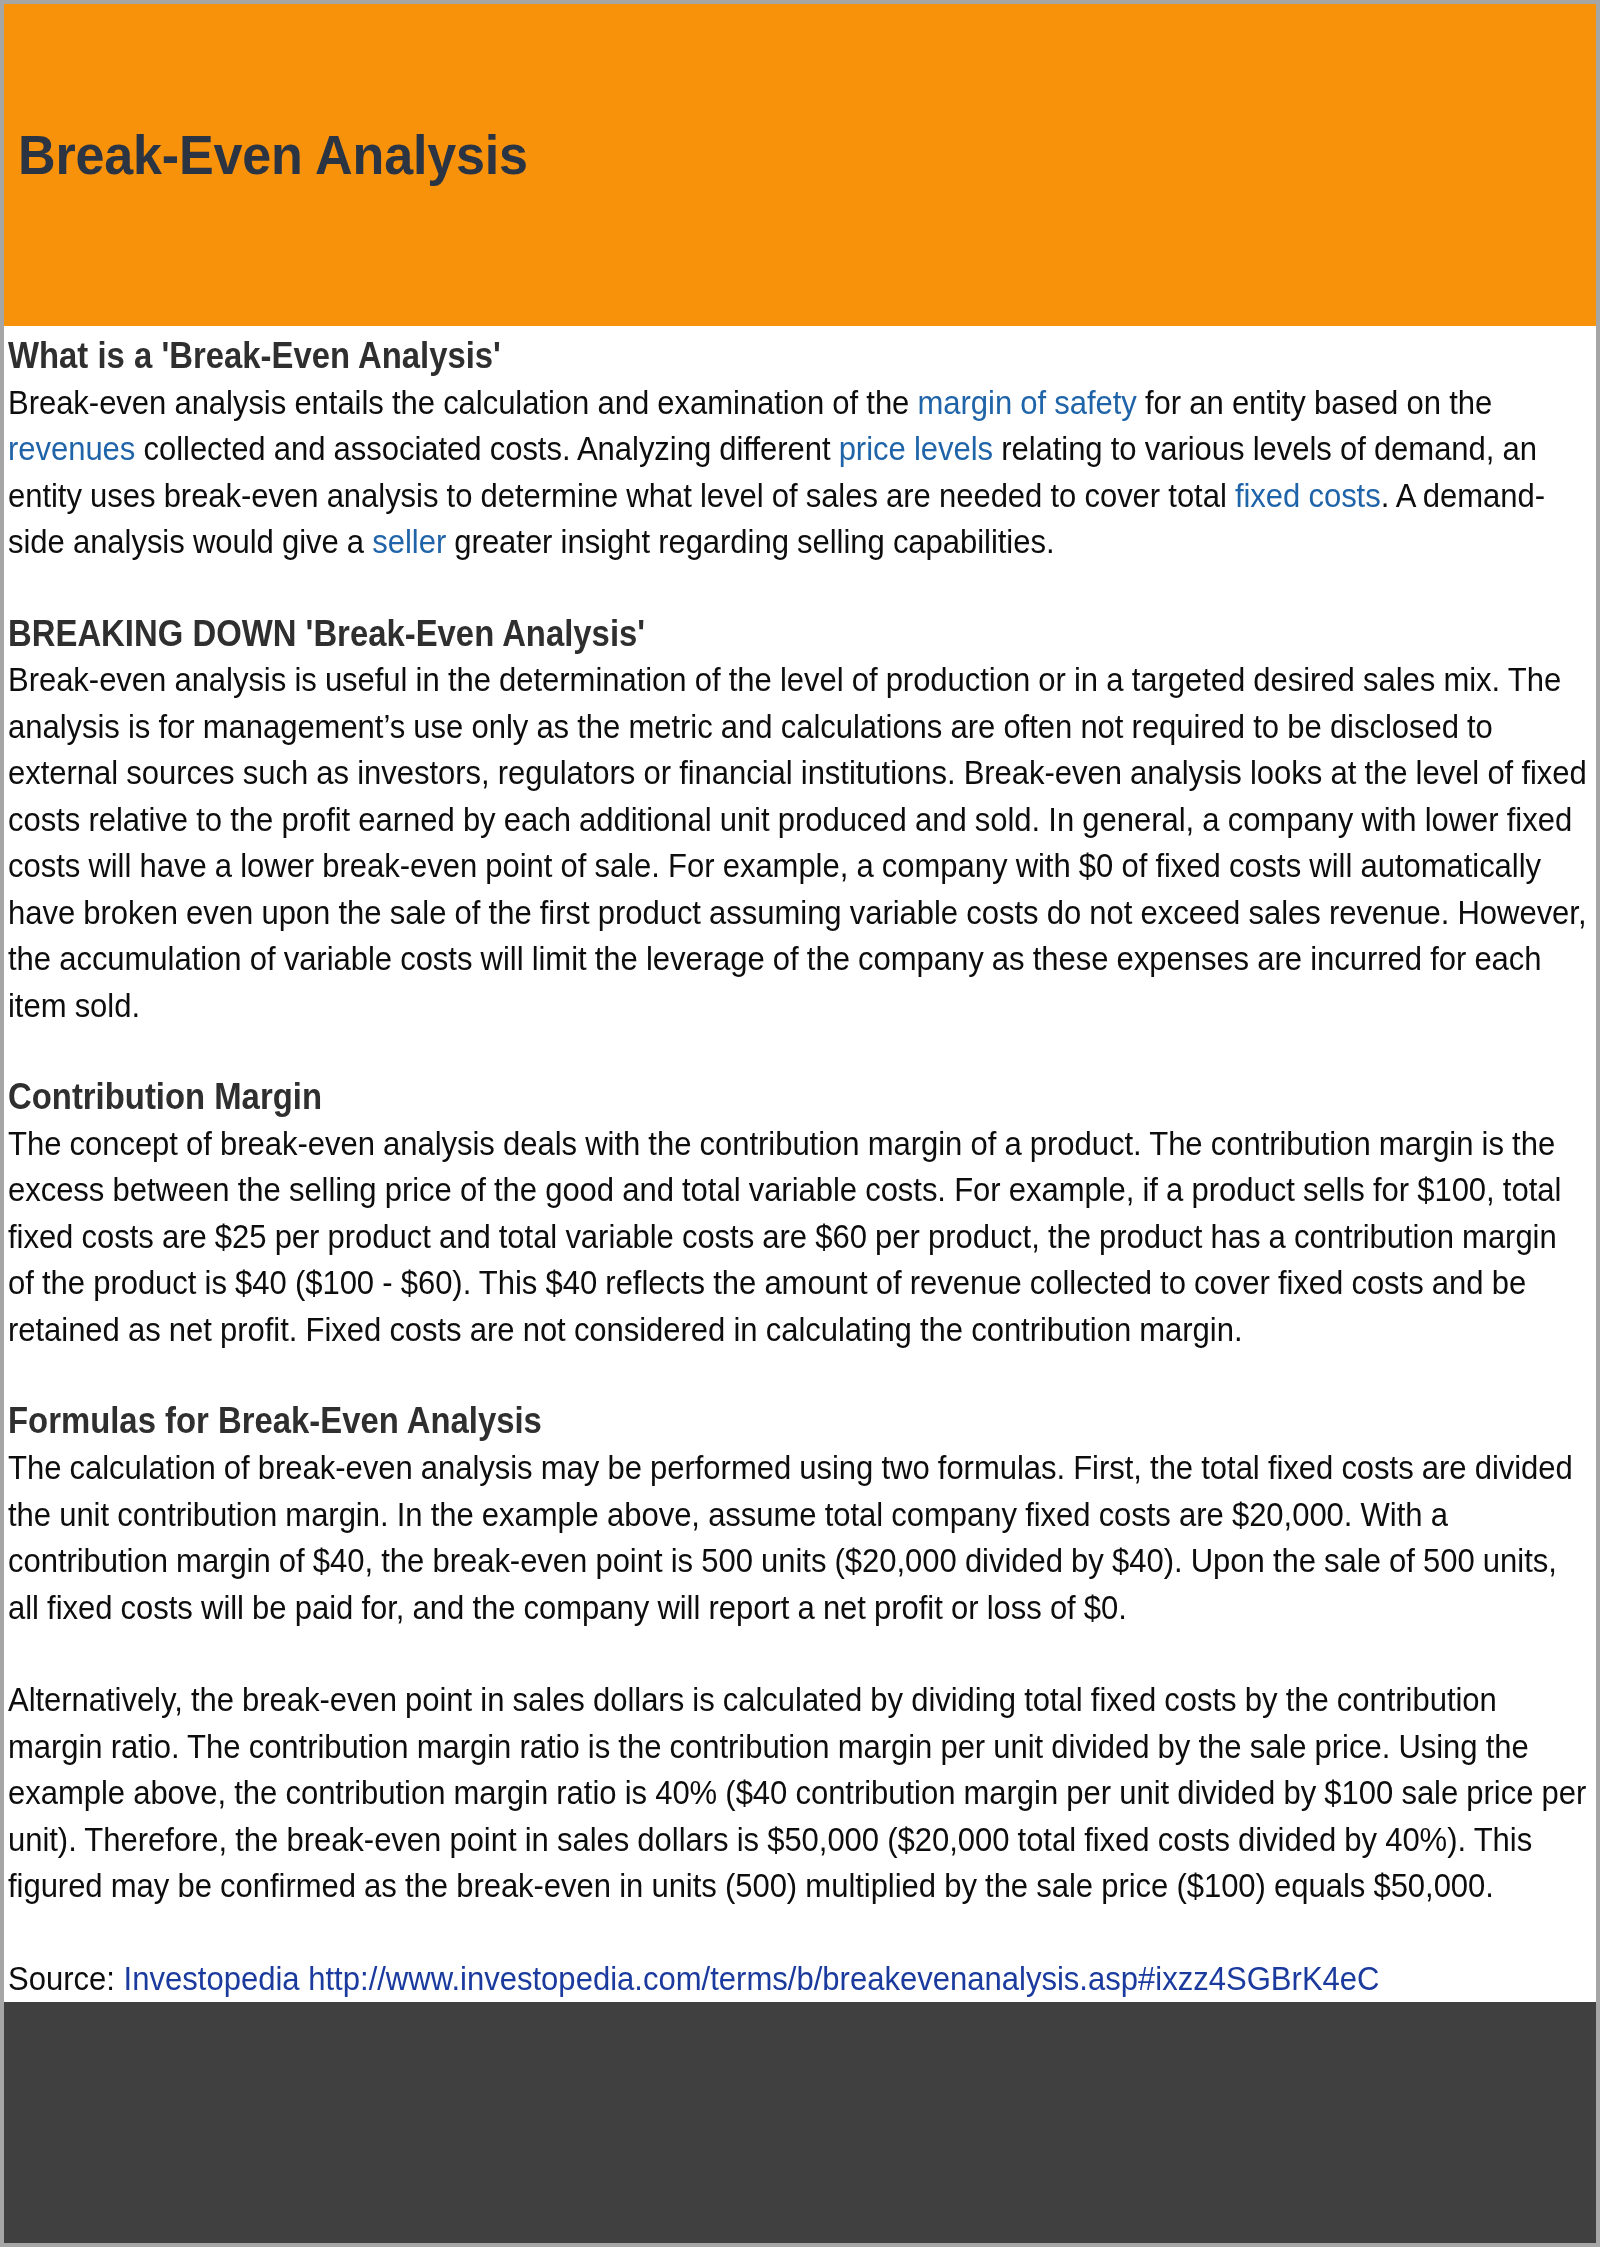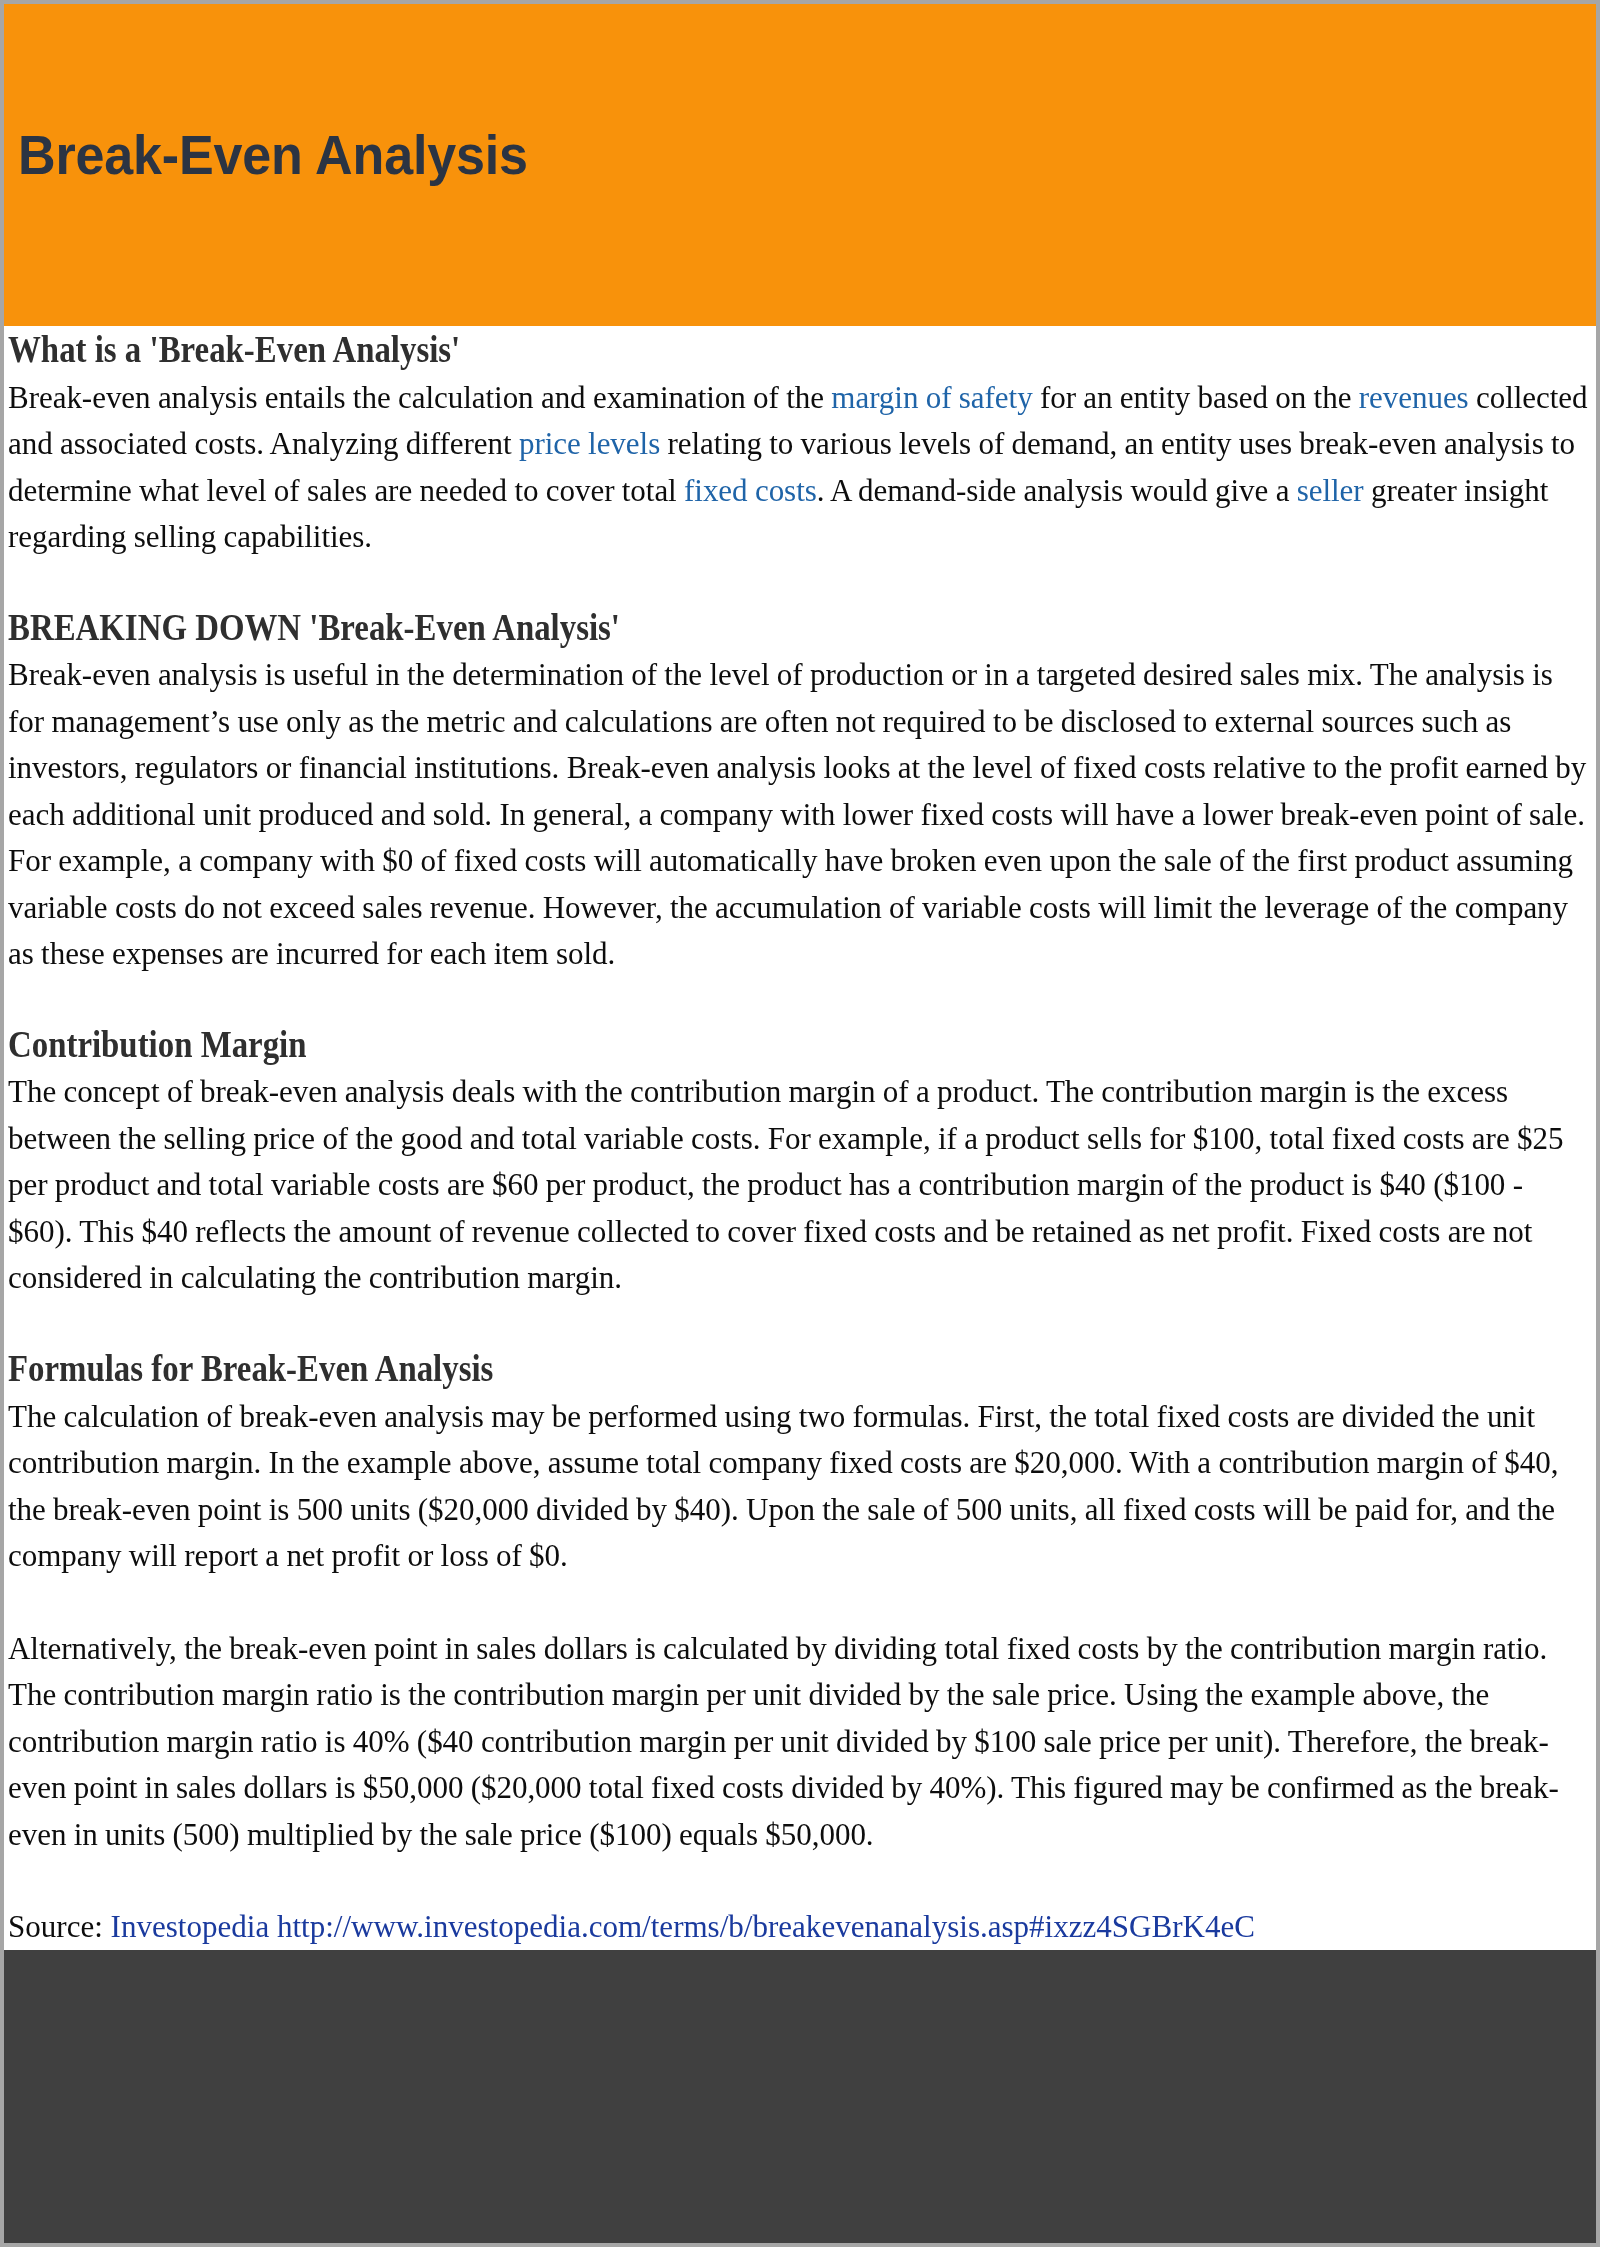--- a/index.html
+++ b/index.html
@@ -41,23 +41,22 @@
     color: #2b3443;
     letter-spacing: -0.2px;
     transform: scaleX(0.93);
     transform-origin: left center;
     white-space: nowrap;
   }
 
   
   #body {
     box-sizing: border-box;
-    padding: 2px 8px 0 4px;
+    padding: 8px 8px 0 4px;
     background: #ffffff;
-    font-family: Liberation Serif, serif;
   }
 
   .section {
     margin: 0;
     padding: 0;
   }
 
   h2.sec-head {
     margin: 0 0 2px 0;
     padding: 0;

